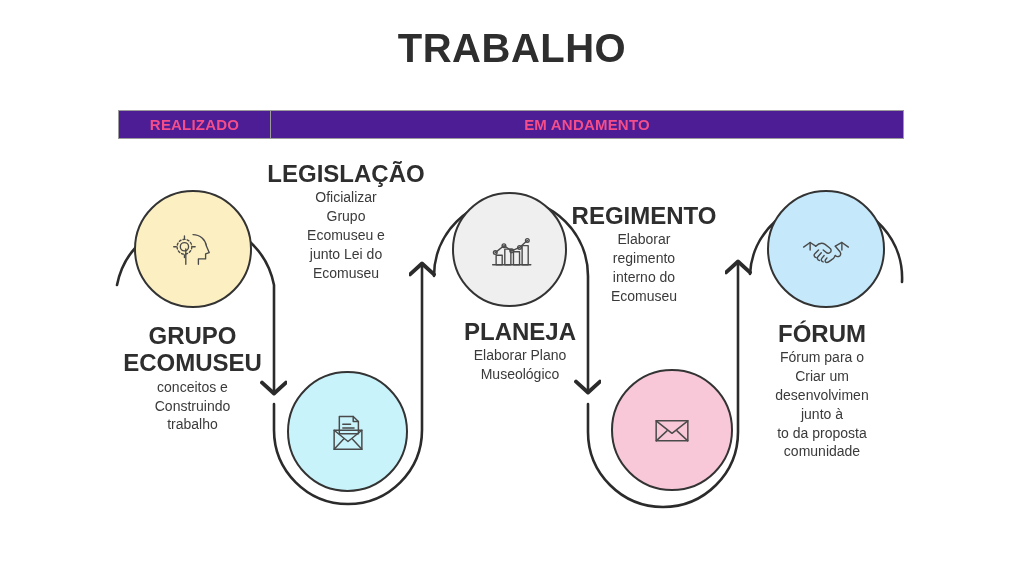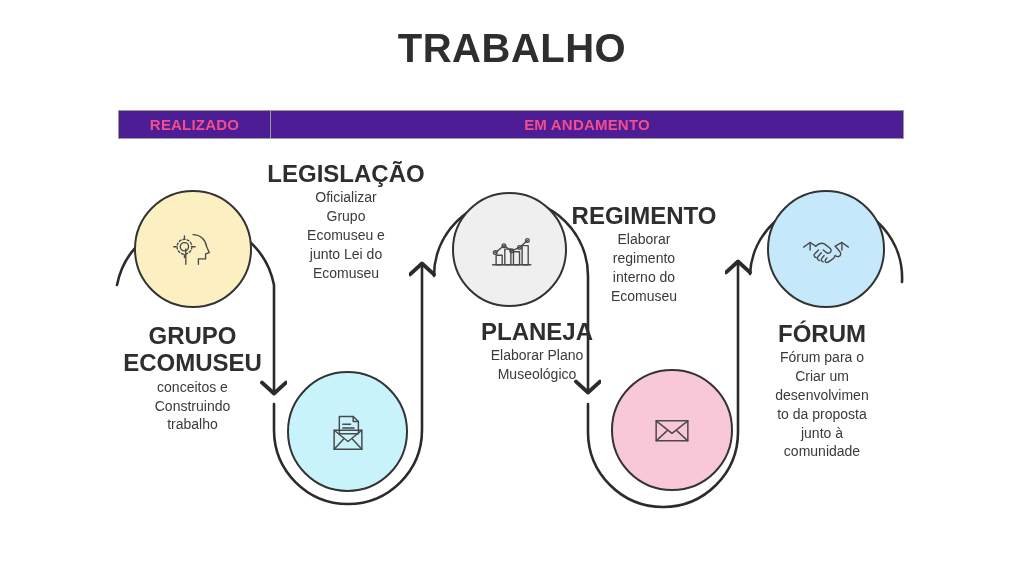--- a/index.html
+++ b/index.html
@@ -157,21 +157,21 @@
             <path d="M13,33 L23,25 L32,31 L41,27 L50,19"></path>
             <circle cx="13" cy="33" r="2.1"></circle>
             <circle cx="23" cy="25" r="2.1"></circle>
             <circle cx="32" cy="31" r="2.1"></circle>
             <circle cx="41" cy="27" r="2.1"></circle>
             <circle cx="50" cy="19" r="2.1"></circle>
           </g>
         </svg>
       </span>
     </div>
-    <div class="label" style="left:452px;top:318px;width:170px;">
+    <div class="label" style="left:435px;top:318px;width:170px;">
       <span class="h">PLANEJA</span>
       <span class="d">Elaborar Plano</span>
       <span class="d">Museológico</span>
     </div>
   </div>
 
   <div class="node">
     <div class="circle" style="left:611px;top:369px;width:122px;height:122px;background:#f8c8d8;">
       <span class="icon">
         <svg width="50" height="50" viewBox="0 0 60 60">
@@ -209,19 +209,19 @@
             <path d="M13,23 L13,31 M47,23 L47,31"></path>
           </g>
         </svg>
       </span>
     </div>
     <div class="label" style="left:742px;top:320px;width:160px;">
       <span class="h">FÓRUM</span>
       <span class="d">Fórum para o</span>
       <span class="d">Criar um</span>
       <span class="d">desenvolvimen</span>
+      <span class="d">junto à</span>
       <span class="d">to da proposta</span>
-      <span class="d">junto à</span>
       <span class="d">comunidade</span>
     </div>
   </div>
 
 </div>
 
 </body></html>

